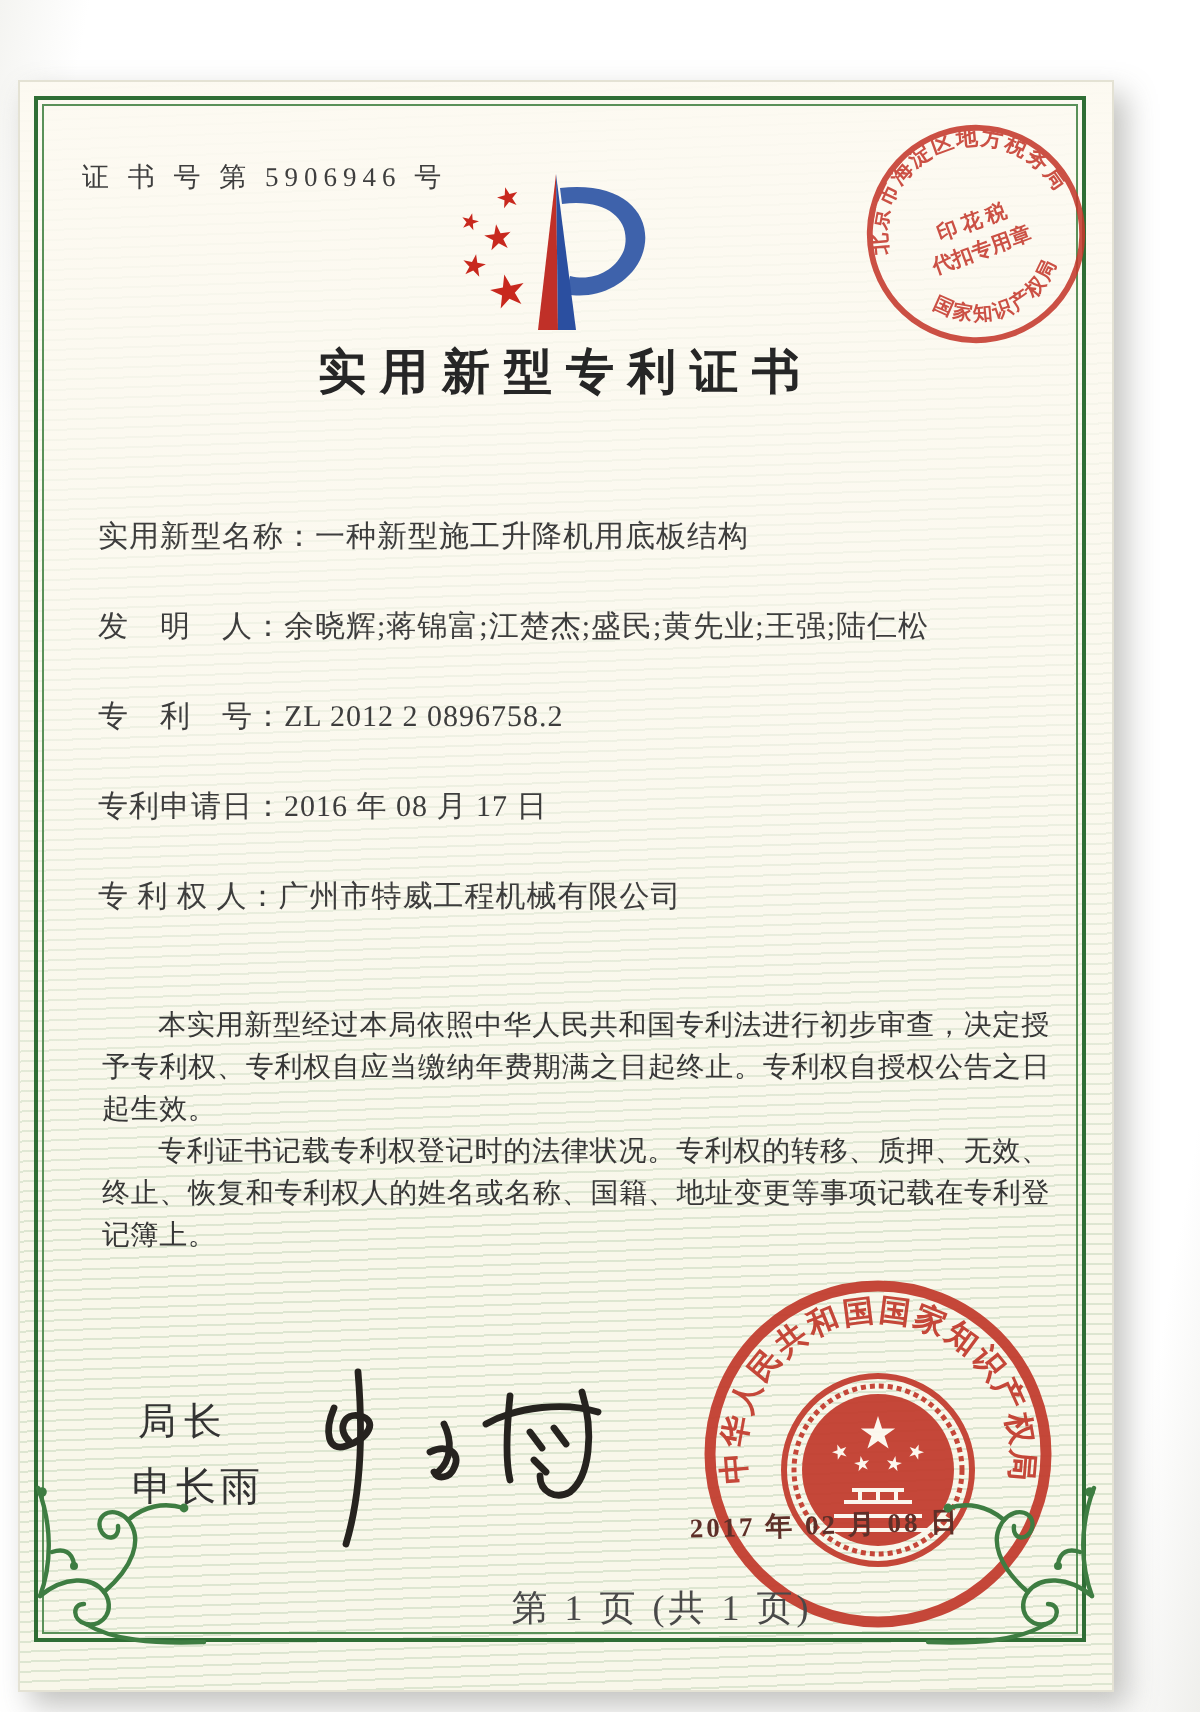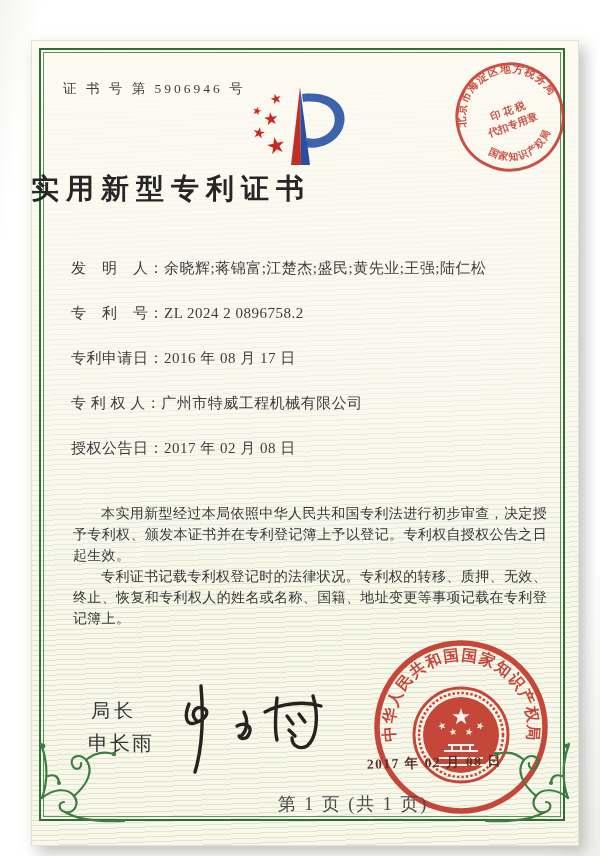--- a/index.html
+++ b/index.html
@@ -1,31 +1,31 @@
 <!DOCTYPE html>
 <html><head>
 <meta charset="utf-8">
 <style>
   html,body{margin:0;padding:0;}
   body{font-family:"Liberation Serif","DejaVu Serif",serif;}
   .stage{position:relative;width:600px;height:856px;overflow:hidden;
          background:linear-gradient(100deg,#f4f4f1 0%,#ffffff 6%,#ffffff 93%,#efefec 100%);}
-  .paper{position:absolute;left:31px;top:40px;width:548px;height:806px;
+  .paper{position:absolute;left:9px;top:40px;width:548px;height:806px;
          background-color:#f8f7ea;
          background-image:
            linear-gradient(to bottom, rgba(253,250,242,.96) 0%, rgba(253,250,242,.55) 42%, rgba(250,250,238,0) 72%),
            repeating-linear-gradient(178deg, rgba(124,168,118,.22) 0px, rgba(124,168,118,.22) 1px, rgba(255,255,255,0) 1px, rgba(255,255,255,0) 5px);
          box-shadow:6px 7px 14px rgba(120,120,112,.45), 0 0 0 1px #e4e2d4 inset;}
   .frame{position:absolute;left:8px;top:8px;right:14px;bottom:25px;
          border:2px solid #2f6e35;}
   .frame::before{content:"";position:absolute;inset:2px;border:1px solid #5a9159;}
   .cert-no{position:absolute;left:32px;top:40px;font-size:13.5px;letter-spacing:3px;color:#3e3e3e;}
   .logo{position:absolute;left:210px;top:44px;width:132px;height:88px;}
-  .title{position:absolute;left:0;top:130px;width:100%;text-align:left;
-         font-size:28px;font-weight:bold;letter-spacing:7px;color:#262626;}
+  .title{position:absolute;left:0;top:130px;width:100%;text-align:center;
+         font-size:24px;font-weight:bold;letter-spacing:7px;color:#262626;}
   .fields{position:absolute;left:40px;top:219px;width:482px;}
   .field-row{height:45px;font-size:15px;color:#3d3d3d;letter-spacing:.5px;white-space:nowrap;}
   .field-label{display:inline-block;}
   .field-value{display:inline-block;}
   .paras{position:absolute;left:42px;top:463px;width:474px;}
   .paras p{margin:0;font-size:14px;line-height:21px;color:#373737;
            text-align:justify;text-indent:2em;letter-spacing:.3px;}
   .sig-title{position:absolute;left:60px;top:658px;font-size:19px;color:#333;letter-spacing:4px;}
   .sig-name{position:absolute;left:57px;top:690px;font-size:20px;color:#333;letter-spacing:2px;}
   .sig-hand{position:absolute;left:118px;top:640px;width:190px;height:102px;}
@@ -64,38 +64,38 @@
         <use href="#star" transform="translate(30,35) scale(7) rotate(-8)"></use>
         <use href="#star" transform="translate(16,27) scale(4.5) rotate(14)"></use>
         <use href="#star" transform="translate(35,15) scale(5.5) rotate(-15)"></use>
       </g>
     </svg>
 
     <div class="title">实用新型专利证书</div>
 
     <div class="fields">
       <div class="field-row">
+        <span class="field-label">实用新型名称：</span><span class="field-value">一种新型施工升降机用底板结构</span>
+      </div>
+      <div class="field-row">
         <span class="field-label">发　明　人：</span><span class="field-value">余晓辉;蒋锦富;江楚杰;盛民;黄先业;王强;陆仁松</span>
       </div>
       <div class="field-row">
-        <span class="field-label">专　利　号：</span><span class="field-value">ZL 2024 2 0896758.2</span>
+        <span class="field-label">专　利　号：</span><span class="field-value">ZL 2012 2 0896758.2</span>
       </div>
       <div class="field-row">
         <span class="field-label">专利申请日：</span><span class="field-value">2016 年 08 月 17 日</span>
       </div>
       <div class="field-row">
         <span class="field-label">专 利 权 人：</span><span class="field-value">广州市特威工程机械有限公司</span>
       </div>
-      <div class="field-row">
-        <span class="field-label">授权公告日：</span><span class="field-value">2017 年 02 月 08 日</span>
-      </div>
     </div>
 
     <div class="paras">
-      <p>本实用新型经过本局依照中华人民共和国专利法进行初步审查，决定授予专利权、颁发本证书并在专利登记簿上予以登记。专利权自授权公告之日起生效。</p>
+      <p>本实用新型经过本局依照中华人民共和国专利法进行初步审查，决定授予专利权、专利权自应当缴纳年费期满之日起终止。专利权自授权公告之日起生效。</p>
       <p>专利证书记载专利权登记时的法律状况。专利权的转移、质押、无效、终止、恢复和专利权人的姓名或名称、国籍、地址变更等事项记载在专利登记簿上。</p>
     </div>
 
     <div class="sig-title">局长</div>
     <div class="sig-name">申长雨</div>
 
     <svg class="sig-hand" viewBox="0 0 190 102">
       <g fill="none" stroke="#26231f" stroke-width="3.4" stroke-linecap="round" stroke-linejoin="round">
         <path d="M40,24 C35,36 37,46 46,43 C58,39 62,30 53,28 C45,26 41,35 48,41"></path>
         <path d="M52,6 C54,30 55,62 46,92"></path>

